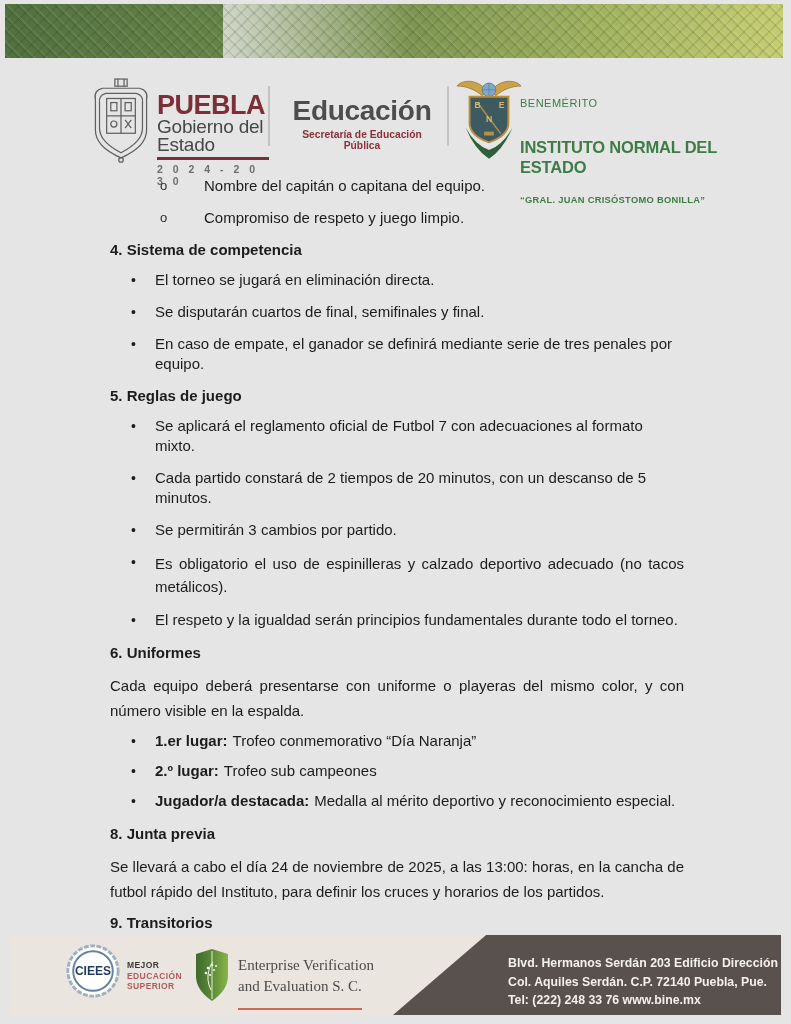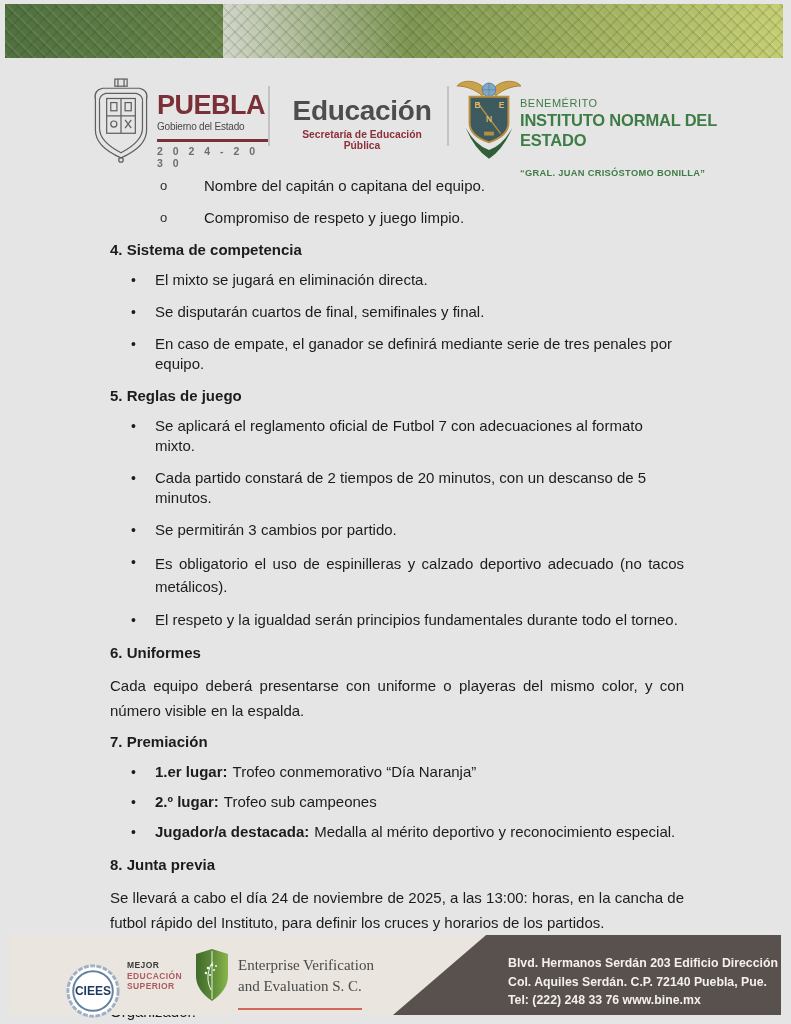--- a/index.html
+++ b/index.html
@@ -12,51 +12,51 @@
     position:absolute; left:5px; top:4px; width:778px; height:54px;
     background:
       repeating-linear-gradient(45deg, rgba(25,45,15,.10) 0 2px, rgba(255,255,255,.07) 2px 4px, transparent 4px 9px),
       repeating-linear-gradient(-45deg, rgba(25,45,15,.10) 0 2px, transparent 2px 9px),
       linear-gradient(90deg,#50703f 0%,#678549 28%,#7d955233 0%,#7d9552 52%,#a2b260 76%,#c6ce73 100%);
   }
   
   .arms { position:absolute; left:90px; top:77px; }
   .puebla-text { position:absolute; left:157px; top:92px; width:112px; }
   .puebla-name { font-size:27px; font-weight:800; letter-spacing:-.5px; color:#7b2f37; line-height:26px; }
-  .puebla-sub  { font-size:10px; color:#474747; line-height:18px; letter-spacing:-.2px; }
+  .puebla-sub  { font-size:19px; color:#474747; line-height:18px; letter-spacing:-.2px; }
   .puebla-rule { height:3px; background:#7b2f37; margin:3px 0 3px 0; }
   .puebla-years{ font-size:10.5px; font-weight:bold; color:#6e6e6e; letter-spacing:3.5px; }
   .vdiv { position:absolute; width:1.5px; background:#c3c3c3; }
   .vdiv1 { left:268px; top:86px; height:60px; }
   .vdiv2 { left:447px; top:86px; height:60px; }
   .edu-block { position:absolute; left:287px; top:96px; width:150px; text-align:center; }
   .edu-title { font-size:28px; font-weight:800; color:#4d4d4d; letter-spacing:-.3px; line-height:30px; }
   .edu-sub   { font-size:10.3px; font-weight:bold; color:#8c2f39; margin-top:3px; }
   .crest { position:absolute; left:455px; top:76px; }
   .bine-text { position:absolute; left:520px; top:97px; width:250px; color:#3e7c46; }
   .bine-l1 { font-size:11px; letter-spacing:.5px; line-height:13px; }
-  .bine-l2 { font-size:16.5px; font-weight:800; letter-spacing:-.2px; line-height:20px; }
+  .bine-l2 { font-size:16.5px; font-weight:800; letter-spacing:-.2px; line-height:20px;margin-top:27px; }
   .bine-l3 { font-size:9.3px; font-weight:bold; letter-spacing:.3px; margin-top:18px; }
   
   .doc { position:absolute; left:110px; top:170px; width:574px; font-size:15px; line-height:20px; }
   .o-row { display:flex; margin-bottom:12px; }
   .o-row:first-child { margin-top:6px; }
   .o-row .marker { width:44px; margin-left:50px; font-size:13px; color:#2b2b2b; }
   .b-row { display:flex; margin-bottom:12px; }
   .b-row .marker { width:24px; margin-left:21px; font-size:14px; }
   .b-row .txt { flex:1; }
   .b-row .txt.justify { text-align:justify; line-height:23px; }
   .heading { font-weight:bold; margin:9px 0 10px 0; }
   .heading.tight { margin-top:13px; }
   .para { text-align:justify; line-height:25px; margin:6px 0 8px 0; }
   .lead { font-weight:bold; margin-right:5px; }
   .prem .b-row { margin-bottom:10px; }
   
   .footer { position:absolute; left:10px; top:935px; width:771px; height:80px; background:#eae6df; border-radius:3px; }
-  .ciees-logo { position:absolute; left:55px; top:28px; }
+  .ciees-logo { position:absolute; left:55px; top:8px; }
   .ciees-text { position:absolute; left:117px; top:25px; font-weight:bold; font-size:8.5px; line-height:10.5px; letter-spacing:.4px; }
   .ciees-text .t1 { color:#3a3a3a; }
   .ciees-text .t2, .ciees-text .t3 { color:#b05a5f; }
   .ev-shield { position:absolute; left:185px; top:12px; }
   .ev-text { position:absolute; left:228px; top:20px; font-family:"Liberation Serif","DejaVu Serif",serif; font-size:15px; color:#4a4a4a; line-height:21px; }
   .ev-text .u { display:inline-block; border-bottom:2px solid #d0685a; padding-bottom:11px; }
   .addr-panel {
     position:absolute; left:383px; top:0; width:388px; height:80px; background:#59514d;
     clip-path:polygon(24% 0, 100% 0, 100% 100%, 0 100%);
   }
@@ -132,21 +132,21 @@
       <span class="txt">Nombre del capitán o capitana del equipo.</span>
     </div>
     <div class="o-row">
       <span class="marker">o</span>
       <span class="txt">Compromiso de respeto y juego limpio.</span>
     </div>
 
     <div class="heading">4. Sistema de competencia</div>
     <div class="b-row">
       <span class="marker">•</span>
-      <span class="txt">El mixto se jugará en eliminación directa.</span>
+      <span class="txt">El torneo se jugará en eliminación directa.</span>
     </div>
     <div class="b-row">
       <span class="marker">•</span>
       <span class="txt">Se disputarán cuartos de final, semifinales y final.</span>
     </div>
     <div class="b-row">
       <span class="marker">•</span>
       <span class="txt">En caso de empate, el ganador se definirá mediante serie de tres penales por equipo.</span>
     </div>
 
@@ -168,21 +168,20 @@
       <span class="txt justify">Es obligatorio el uso de espinilleras y calzado deportivo adecuado (no tacos metálicos).</span>
     </div>
     <div class="b-row">
       <span class="marker">•</span>
       <span class="txt">El respeto y la igualdad serán principios fundamentales durante todo el torneo.</span>
     </div>
 
     <div class="heading tight">6. Uniformes</div>
     <div class="para">Cada equipo deberá presentarse con uniforme o playeras del mismo color, y con número visible en la espalda.</div>
 
-    <div class="heading">7. Premiación</div>
     <div class="prem">
       <div class="b-row">
         <span class="marker">•</span>
         <span class="txt"><span class="lead">1.er lugar:</span><span>Trofeo conmemorativo “Día Naranja”</span></span>
       </div>
       <div class="b-row">
         <span class="marker">•</span>
         <span class="txt"><span class="lead">2.º lugar:</span><span>Trofeo sub campeones</span></span>
       </div>
       <div class="b-row">

